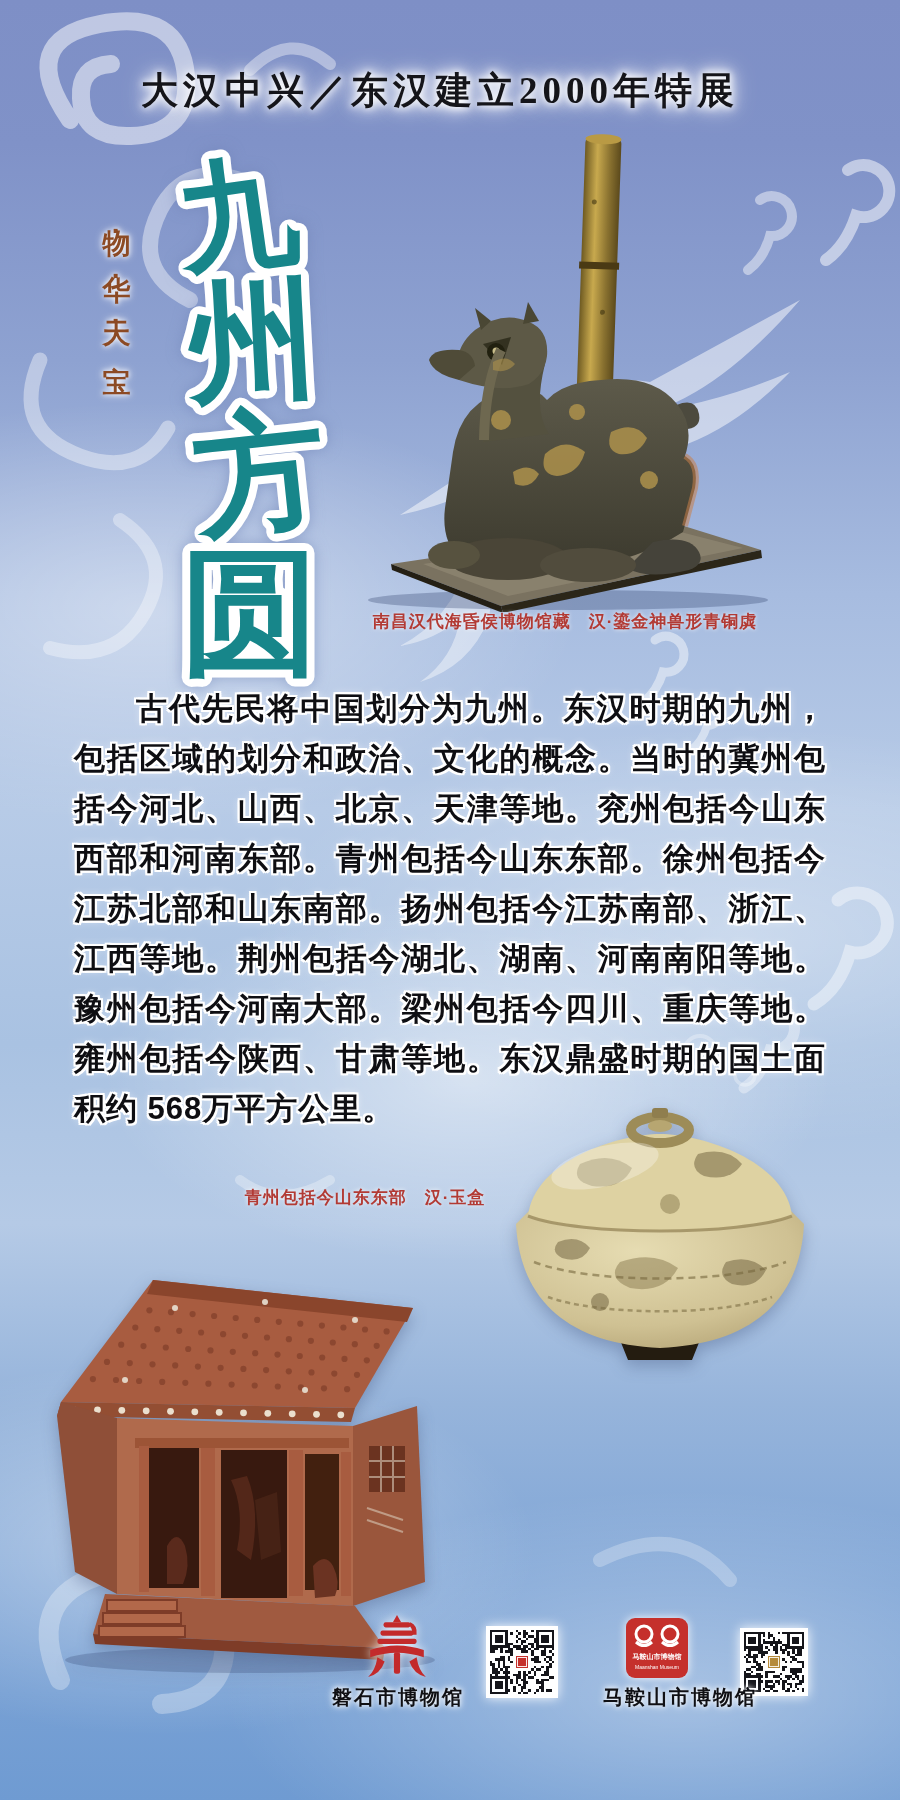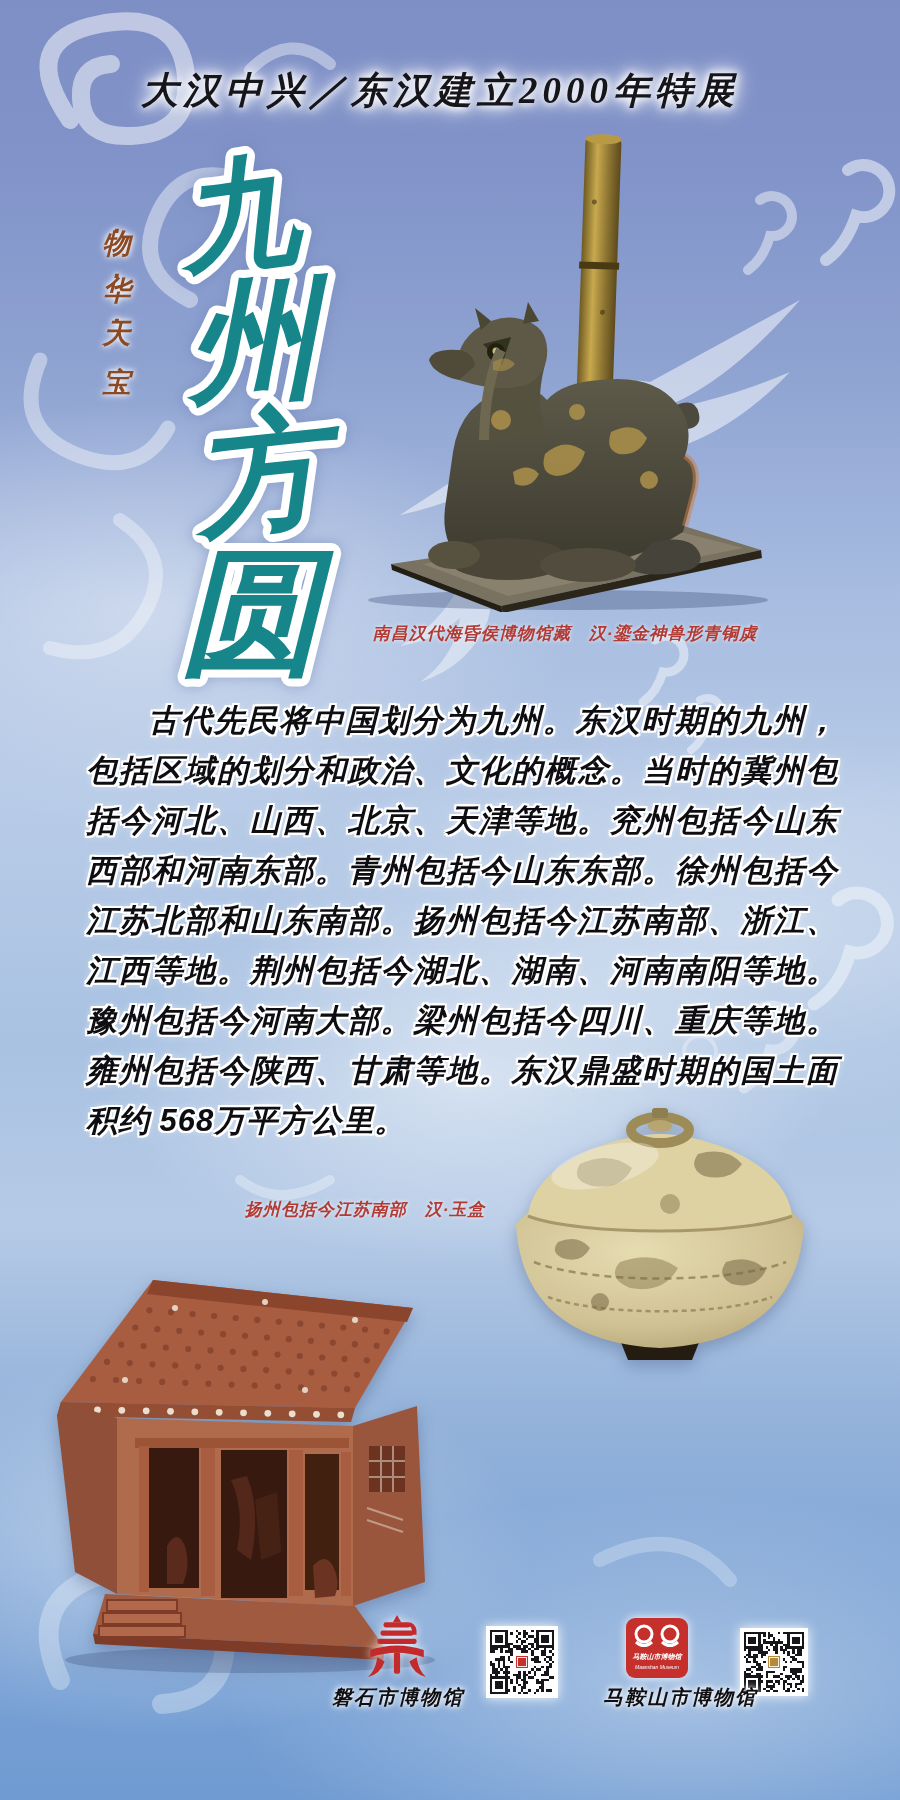--- a/index.html
+++ b/index.html
@@ -6,21 +6,20 @@
   .poster{
     position:relative;width:900px;height:1800px;margin:0 auto;overflow:hidden;
     font-family:"Liberation Sans","DejaVu Sans",sans-serif;
     background:
       radial-gradient(ellipse 620px 300px at 16% 34%, rgba(255,255,255,.42), rgba(255,255,255,0) 70%),
       radial-gradient(ellipse 520px 260px at 52% 60%, rgba(255,255,255,.5), rgba(255,255,255,0) 70%),
       radial-gradient(ellipse 700px 300px at 82% 52%, rgba(255,255,255,.35), rgba(255,255,255,0) 70%),
       radial-gradient(ellipse 520px 260px at 18% 86%, rgba(255,255,255,.4), rgba(255,255,255,0) 72%),
       radial-gradient(ellipse 640px 280px at 76% 94%, rgba(255,255,255,.35), rgba(255,255,255,0) 72%),
       linear-gradient(180deg,#7e8fc6 0%,#8092c8 8%,#8ea2d1 20%,#a7bce0 33%,#b7cbe7 45%,#a9c2e2 58%,#b5cae6 68%,#96b4db 78%,#7fa5d6 88%,#6f9bd2 100%);
-    font-style: italic;
   }
   .deco{position:absolute;left:0;top:0;pointer-events:none;}
   .top-title{
     position:absolute;left:60px;top:66px;width:760px;text-align:center;
     font-family:"Liberation Serif","DejaVu Serif",serif;font-weight:700;
     font-size:37px;letter-spacing:5px;color:#15151a;
     text-shadow:0 0 7px #fff,0 0 12px #fff,0 0 18px rgba(255,255,255,.95),0 0 26px rgba(255,255,255,.8);
     white-space:nowrap;
   }
   .side-motto{
@@ -31,29 +30,28 @@
   }
   .main-title{position:absolute;left:135px;top:126px;filter:drop-shadow(0 0 7px rgba(110,130,180,.55));}
   .main-title text{
     font-family:"Liberation Sans","DejaVu Sans",sans-serif;font-weight:bold;
     fill:#17868a;stroke:#ffffff;stroke-linejoin:round;paint-order:stroke;
   }
   .caption{
     position:absolute;font-weight:700;font-size:17px;color:#b23a34;
     text-align:center;white-space:nowrap;letter-spacing:1px;
     text-shadow:0 0 4px rgba(255,255,255,.85);
-    margin-top:12px;
   }
   .cap-bronze{left:325px;top:610px;width:480px;}
   .cap-jade{left:200px;top:1186px;width:330px;}
   .cap-house{left:478px;top:1460px;width:305px;}
   .body-text{
     position:absolute;left:74px;top:684px;width:752px;
     font-weight:700;font-size:31px;line-height:50px;letter-spacing:1px;
-    color:#0e0e12;text-align:justify;text-indent:2em;margin:12px;
+    color:#0e0e12;text-align:justify;text-indent:2em;margin:0;
     text-shadow:-2px -2px 0 #fff,2px -2px 0 #fff,-2px 2px 0 #fff,2px 2px 0 #fff,
       -2px 0 0 #fff,2px 0 0 #fff,0 -2px 0 #fff,0 2px 0 #fff,0 0 8px rgba(255,255,255,.8);
   }
   .art{position:absolute;}
   .art-bronze{left:333px;top:112px;}
   .art-jade{left:500px;top:1092px;filter:drop-shadow(0 6px 8px rgba(40,55,100,.3));}
   .art-house{left:55px;top:1250px;filter:drop-shadow(0 6px 8px rgba(40,55,100,.3));}
   .footer-name{
     position:absolute;font-weight:700;font-size:20px;color:#101014;letter-spacing:2px;
     text-align:center;white-space:nowrap;
@@ -193,21 +191,21 @@
       <path d="M226,170 q24,-8 40,8 q-10,20 -34,14 q-16,-8 -6,-22" fill="#6d5f3c"></path>
       <path d="M58,150 q20,-8 32,6 q-8,16 -28,10 q-12,-6 -4,-16" fill="#6d5f3c"></path>
       <circle cx="170" cy="112" r="10" fill="#8a7b50"></circle>
       <circle cx="100" cy="210" r="9" fill="#6d5f3c"></circle>
     </g>
     <path d="M34,170 C90,192 230,192 286,170" stroke="#77683e" stroke-width="2.5" stroke-dasharray="7 5" fill="none" opacity=".6"></path>
     <path d="M48,205 C100,224 220,224 272,205" stroke="#77683e" stroke-width="2.5" stroke-dasharray="5 4" fill="none" opacity=".55"></path>
     <ellipse cx="105" cy="74" rx="55" ry="20" fill="#ffffff" opacity=".3" transform="rotate(-14 105 74)"></ellipse>
   </svg>
 
-  <div class="caption cap-jade">扬州包括今江苏南部　汉·玉盒</div>
+  <div class="caption cap-jade">青州包括今山东东部　汉·玉盒</div>
 
   <svg class="art art-house" width="440" height="430" viewBox="0 0 440 430">
     <ellipse cx="195" cy="410" rx="185" ry="13" fill="#2c3a66" opacity=".25"></ellipse>
     <polygon points="6,152 98,30 358,58 300,158" fill="#a85c40"></polygon>
     <polygon points="98,30 358,58 352,72 92,44" fill="#8a452c"></polygon>
     <g id="roof-tiles" fill="#7b3a26" opacity=".6">
         <circle cx="94.4" cy="60.3" r="3.1"></circle>
         <circle cx="116.0" cy="62.2" r="3.1"></circle>
         <circle cx="137.6" cy="64.1" r="3.1"></circle>
         <circle cx="159.1" cy="66.0" r="3.1"></circle>

